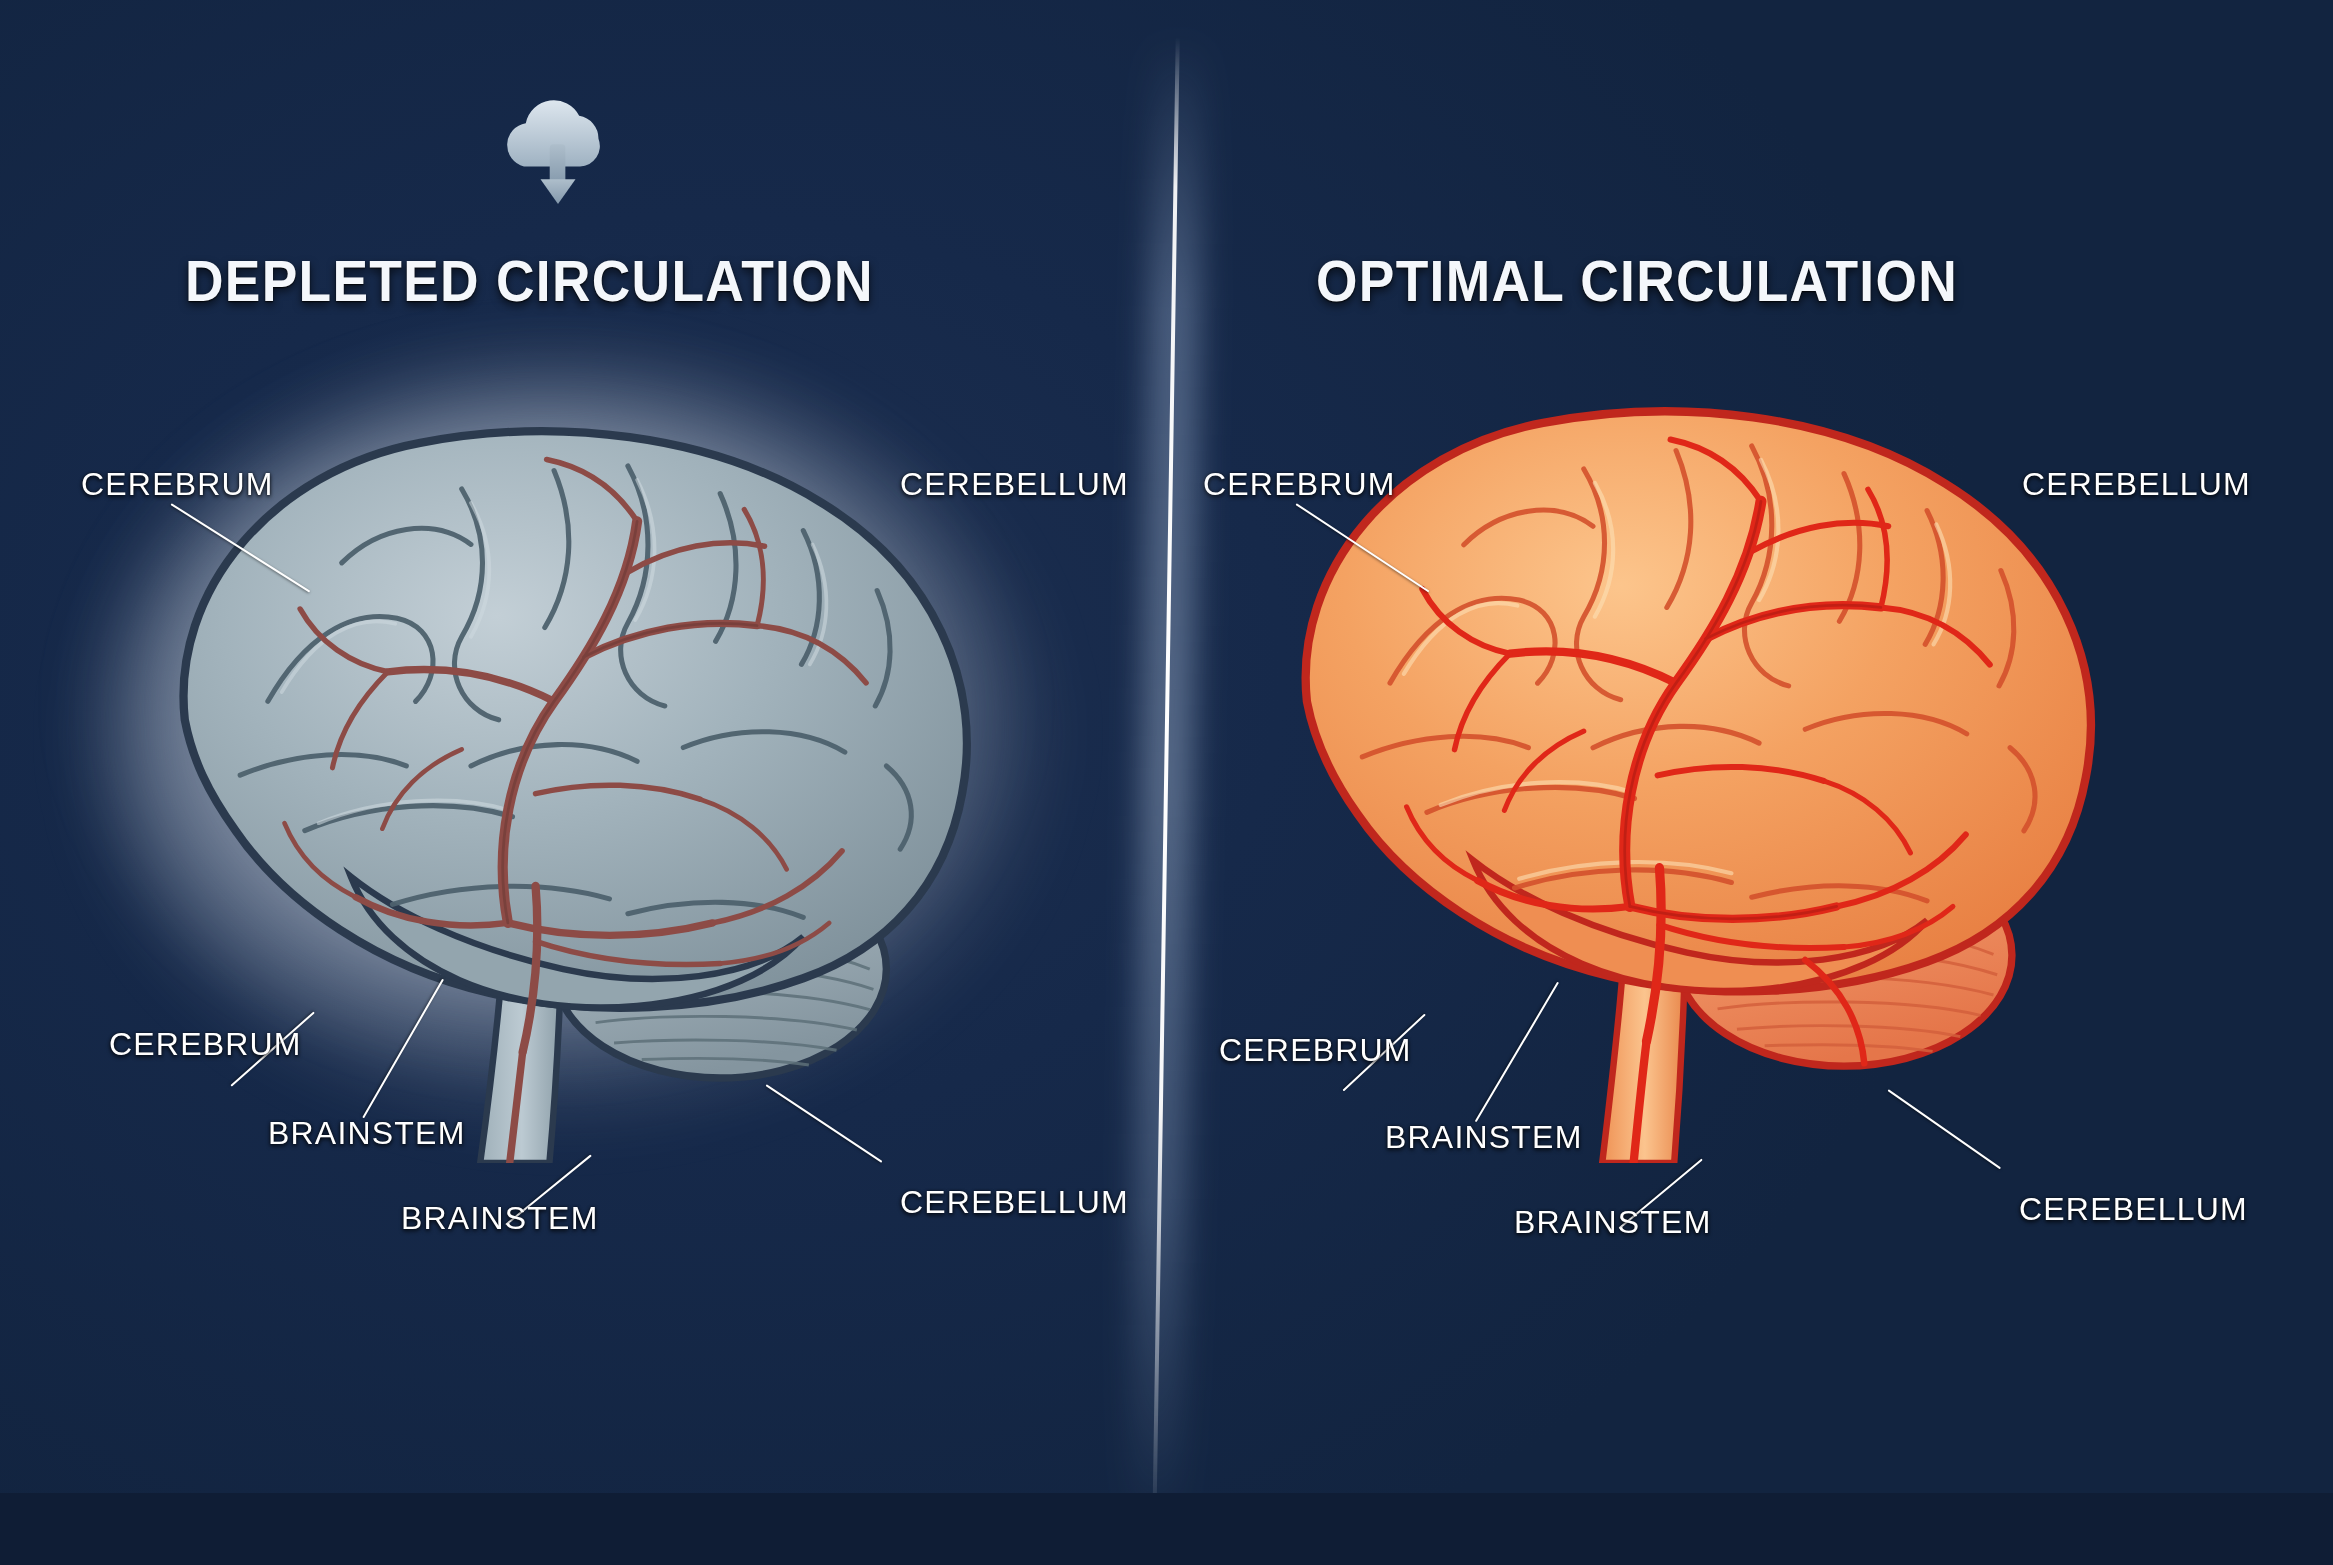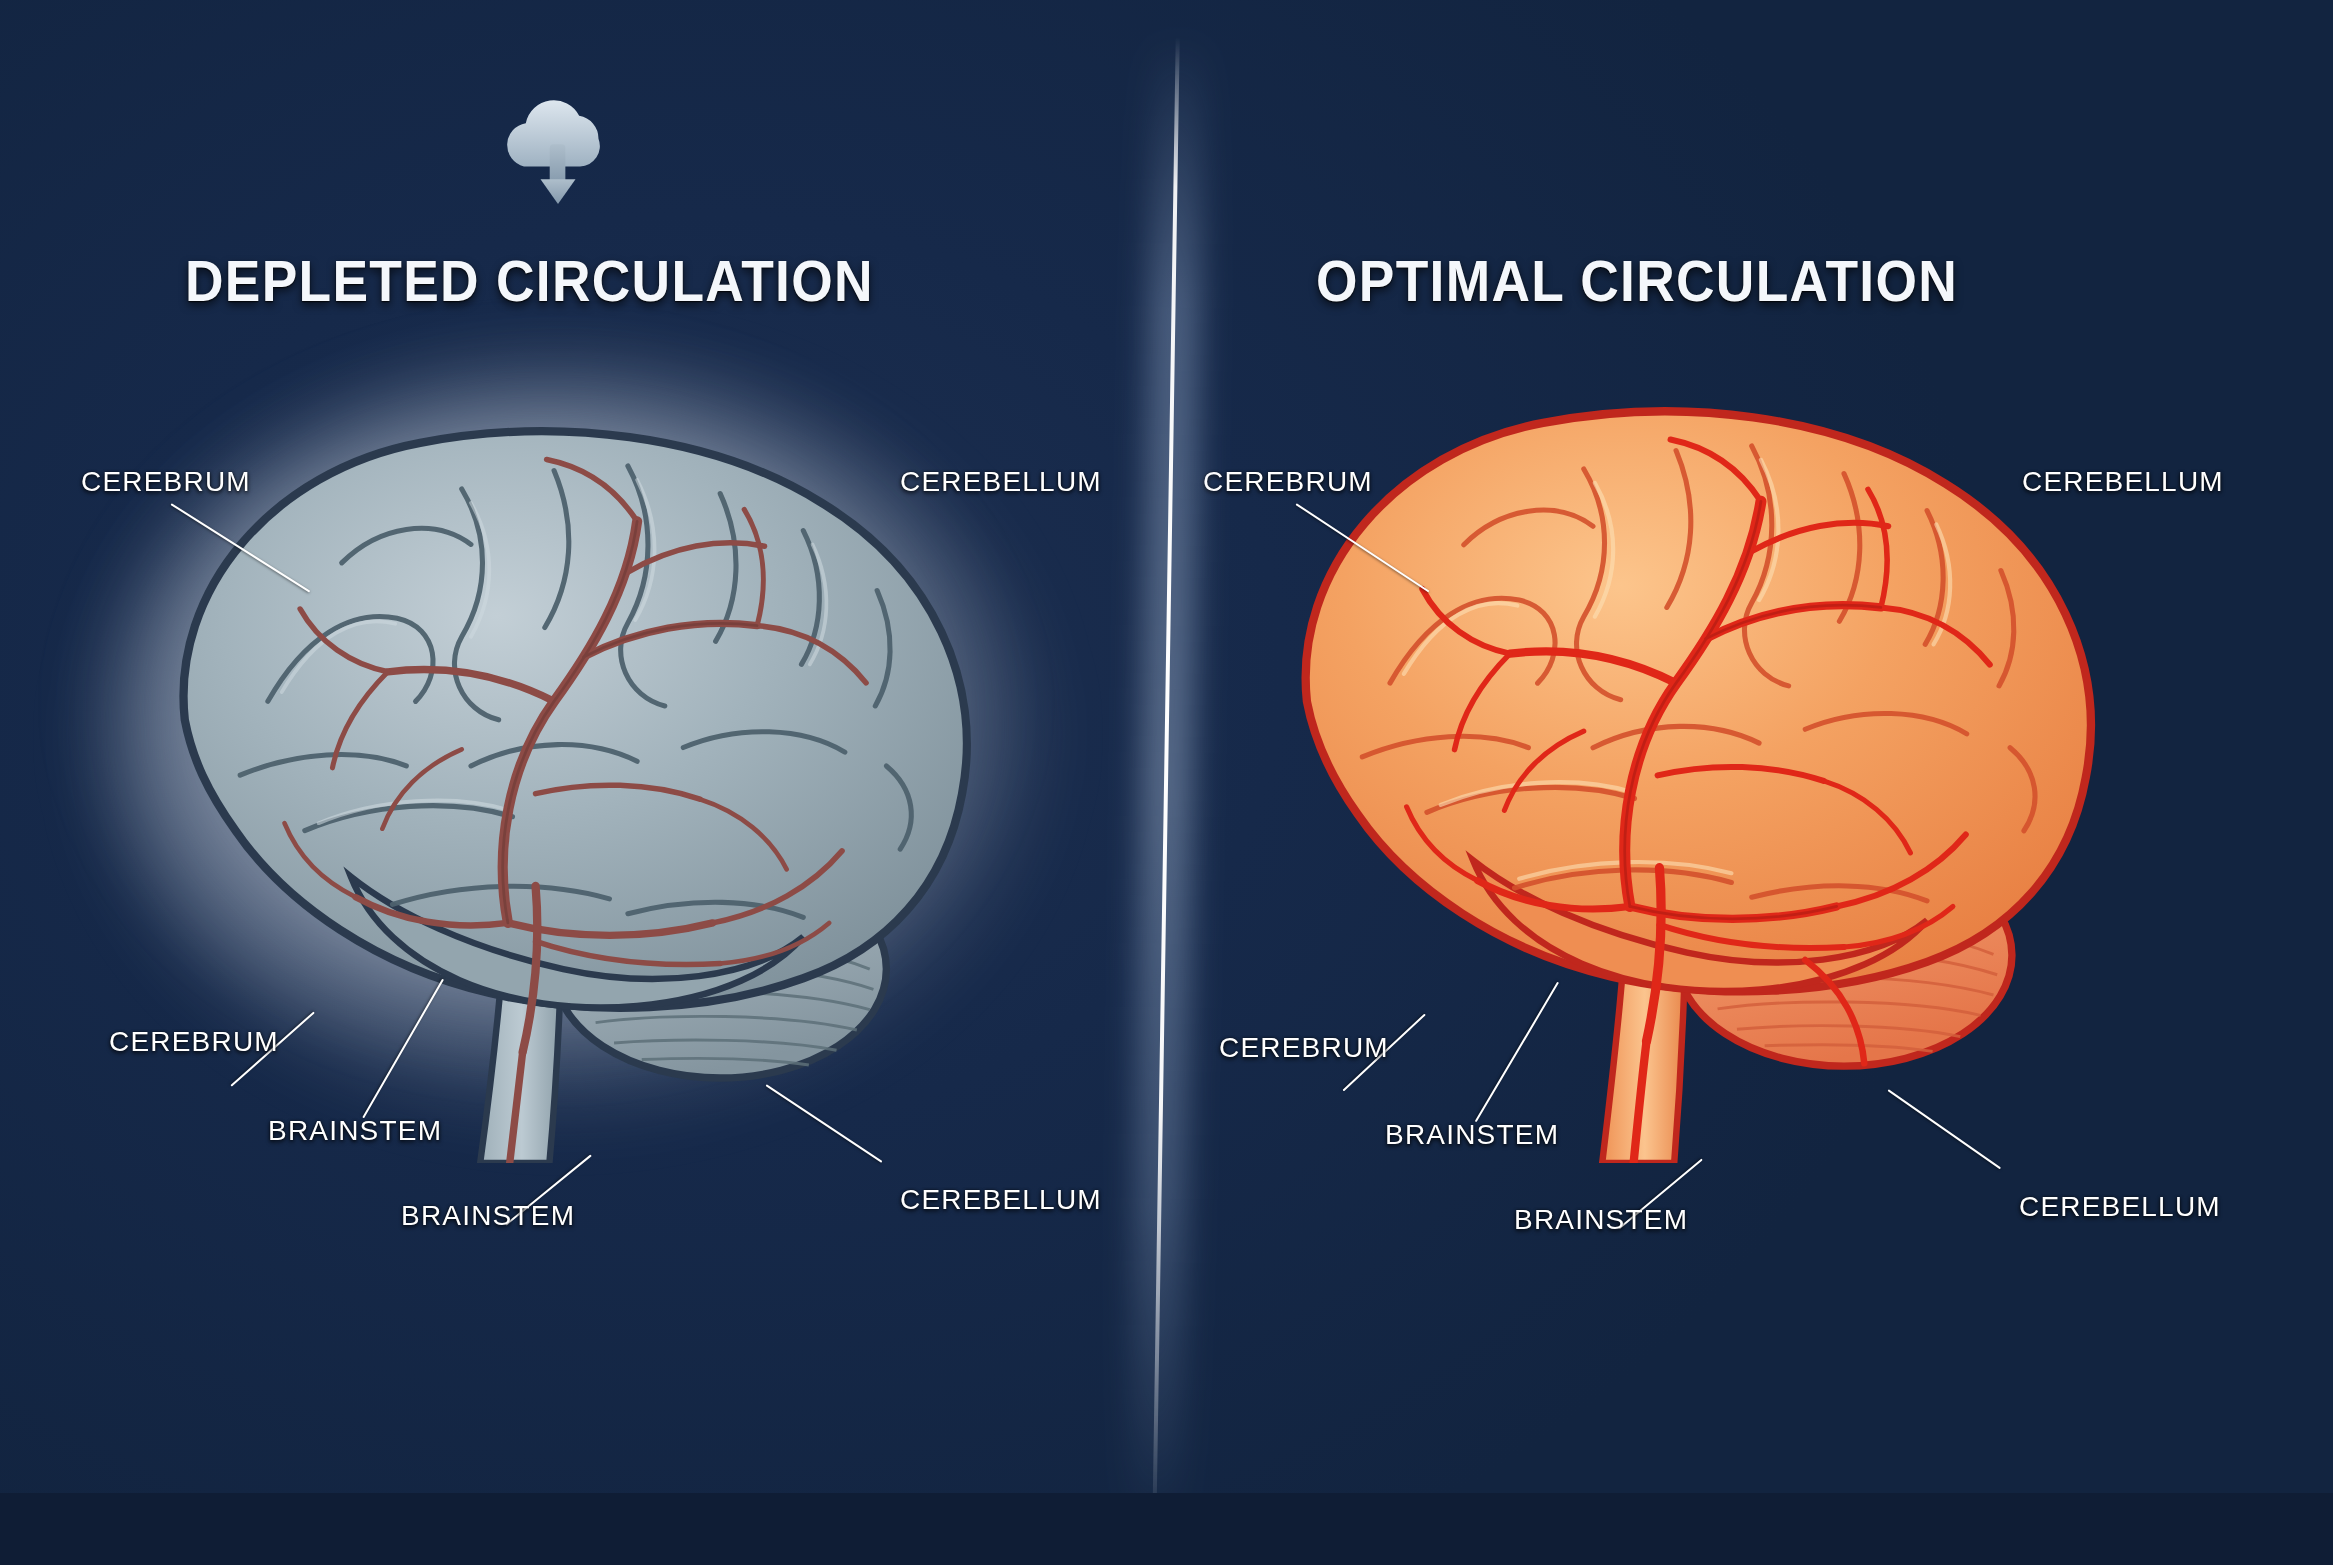--- a/index.html
+++ b/index.html
@@ -73,21 +73,21 @@
   }
 
   
   .brain{position:absolute;}
   .brain.l{left:74px;top:332px;width:997px;height:831px;}
   .brain.r{left:1264px;top:314px;width:997px;height:849px;}
 
   
   .label{
     position:absolute;
-    font-size:28px;
+    font-size:32px;
     color:#ffffff;
     letter-spacing:1.2px;
     white-space:nowrap;
     text-shadow:0 1.8px 4.6px rgba(0,0,0,.85), 0 0 2.8px rgba(0,0,0,.6);
     pointer-events:none;
     text-align:center;
   }
   .leader{
     position:absolute;
     height:2.3px;

